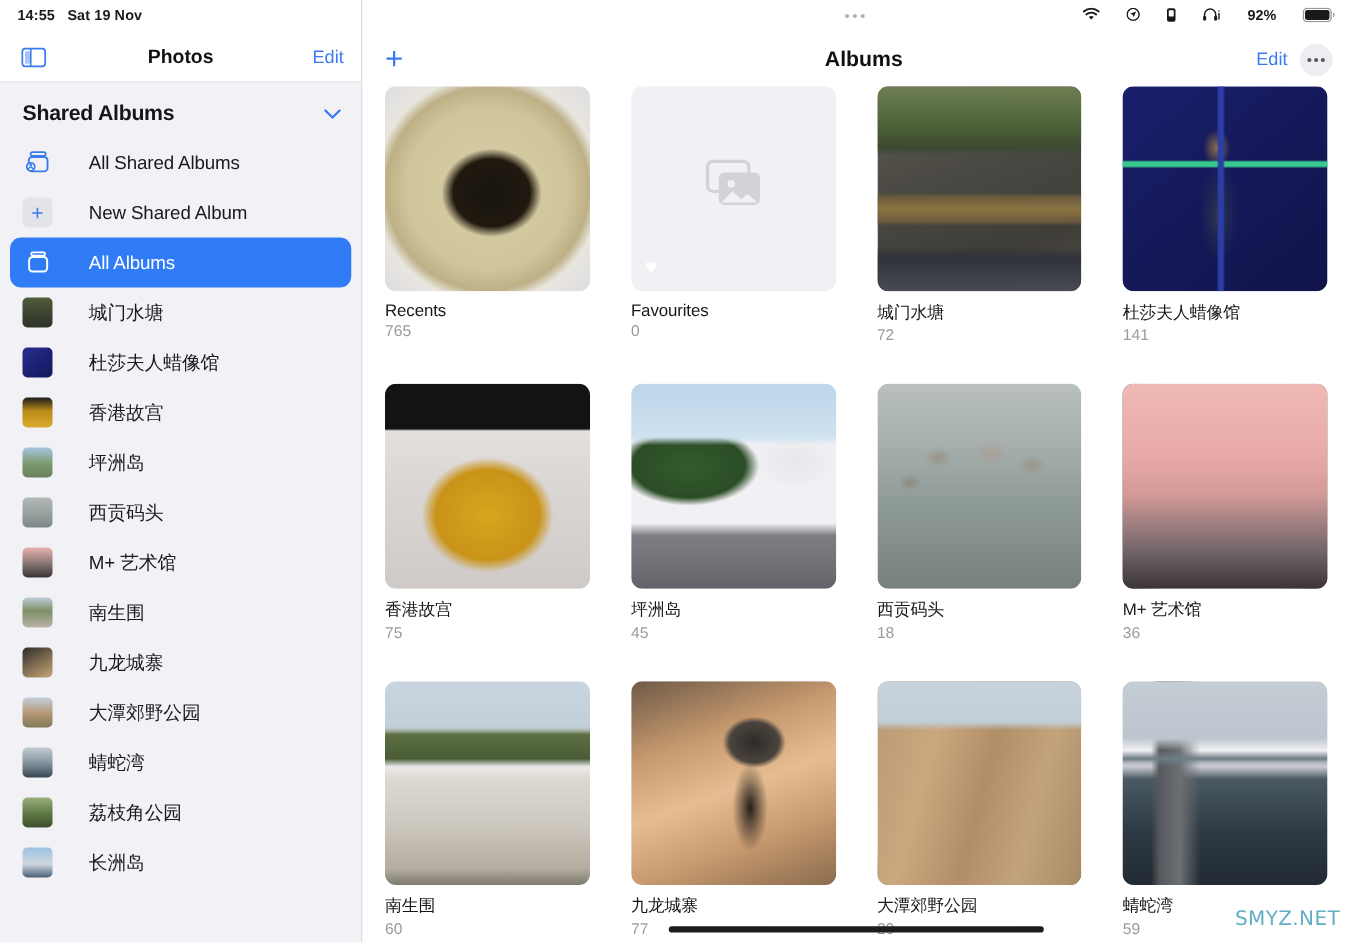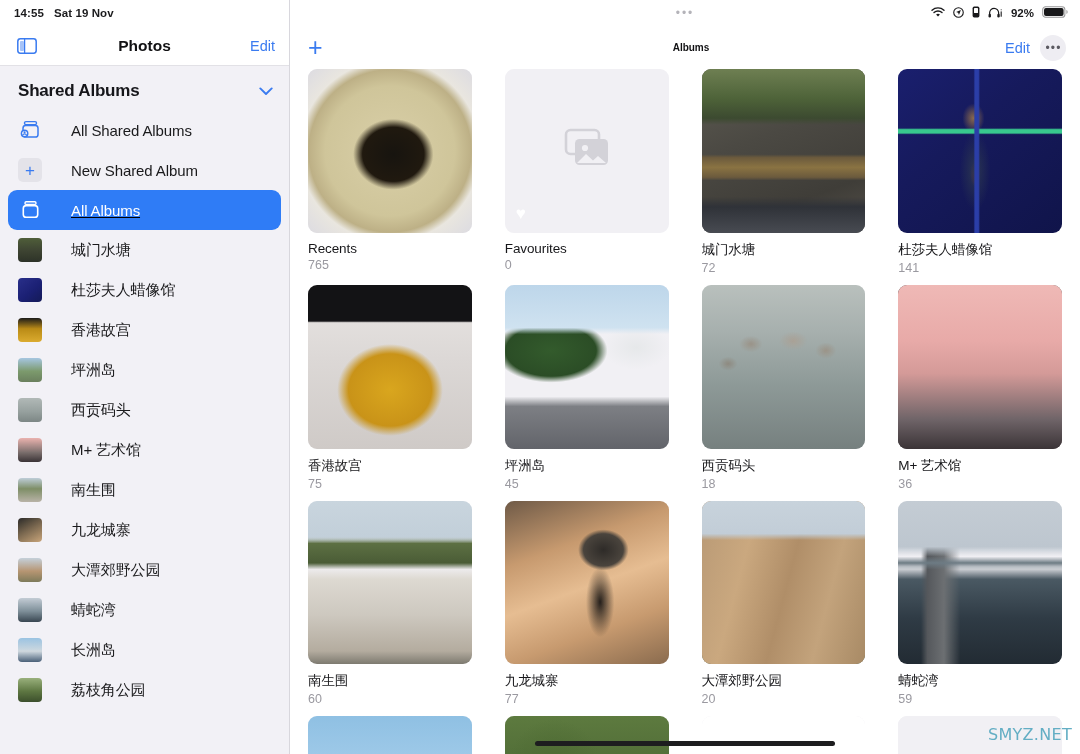--- a/index.html
+++ b/index.html
@@ -54,21 +54,21 @@
     padding: 6px 16px 6px 18px; height: 38px;
   }
   .sb-section-title { font-size: 17px; font-weight: bold; color: #16161a; letter-spacing: -.2px; }
   .sb-chev { margin-left: auto; color: #3a7bf0; font-size: 13px; display:flex; align-items:center; }
 
   .sb-row {
     display: flex; align-items: center; gap: 29px;
     height: 40px; margin: 0 8px; padding: 0 10px;
     border-radius: 9px; cursor: pointer;
   }
-  .sb-row.selected { background: #2f7cf6; text-decoration: underline; }
+  .sb-row.selected { background: #2f7cf6; }
   .sb-row.selected .sb-label { color: #ffffff; }
   .sb-label { font-size: 15px; color: #1a1a1c; letter-spacing: -.1px; white-space: nowrap; }
 
   .sb-icon { width: 24px; height: 24px; display: flex; align-items: center; justify-content: center; flex: 0 0 24px; }
   .sb-plusbox {
     width: 24px; height: 24px; border-radius: 5px; background: #e4e3e9;
     display: flex; align-items: center; justify-content: center;
     color: #3a7bf0; font-size: 17px; line-height: 1; font-weight: 300;
     flex: 0 0 24px;
   }
@@ -84,51 +84,51 @@
   .mn-statusbar {
     height: 26px; display: flex; align-items: center; position: relative;
     padding: 0 12px 0 0; background: #ffffff;
   }
   .mn-handle {
     position: absolute; left: 0; right: 0; top: 0; height: 26px;
     display: flex; align-items: center; justify-content: center;
     color: #b4b3b9; letter-spacing: 2px; font-size: 12px; line-height: 1;
   }
   .mn-statusright {
-    margin-left: auto; display: flex; align-items: center; gap: 8px;
+    margin-left: auto; display: flex; align-items: center; gap: 21px;
     font-size: 11.5px; font-weight: bold; color: #19191b; z-index: 2; text-align: center;
   }
 
   .mn-navbar {
     height: 43px; display: flex; align-items: center;
     padding: 0 14px; position: relative; background: #ffffff;
   }
   .mn-add { color: #3a7bf0; font-size: 25px; font-weight: 300; line-height: 1; cursor: pointer; z-index: 2; padding: 0 4px;}
   .mn-title {
     position: absolute; left: 12px; right: 0; text-align: center;
-    font-size: 10px; font-weight: bold; color: #111113; pointer-events: none;
+    font-size: 17px; font-weight: bold; color: #111113; pointer-events: none;
   }
   .mn-right { margin-left: auto; display: flex; align-items: center; gap: 10px; z-index: 2; }
   .mn-edit { font-size: 14.5px; color: #3a7bf0; cursor: pointer; }
   .mn-more {
     width: 26px; height: 26px; border-radius: 50%; background: #eeedf2;
     display: flex; align-items: center; justify-content: center;
     color: #5b5a61; font-size: 12px; letter-spacing: 1.2px; cursor: pointer;
     line-height: 1; padding-left: 1px;
   }
 
   
   .grid-wrap { flex: 1; overflow: hidden; padding: 0 18px; }
   .grid {
     display: grid;
     grid-template-columns: repeat(4, 1fr);
     column-gap: 33px;
     row-gap: 0;
   }
-  .album { padding-bottom: 10px; }
+  .album { padding-bottom: 32px; }
   .tile {
     width: 100%; aspect-ratio: 1 / 1;
     border-radius: 9px; overflow: hidden;
     position: relative; cursor: pointer;
     background: #f1f0f4;
   }
   .tile .ph { position: absolute; inset: 0; }
   .tile-empty { background: #f1f0f4; display: flex; align-items: center; justify-content: center; }
   .fav-heart { position: absolute; left: 11px; bottom: 11px; color: #ffffff; font-size: 17px; line-height: 1; }
 
@@ -325,26 +325,26 @@
       </div>
       <div class="sb-row">
         <span class="sb-thumb t-sb-tai"></span>
         <span class="sb-label">大潭郊野公园</span>
       </div>
       <div class="sb-row">
         <span class="sb-thumb t-sb-clear"></span>
         <span class="sb-label">蜻蛇湾</span>
       </div>
       <div class="sb-row">
+        <span class="sb-thumb t-sb-lai"></span>
+        <span class="sb-label">荔枝角公园</span>
+      </div>
+      <div class="sb-row">
         <span class="sb-thumb t-sb-cheung"></span>
         <span class="sb-label">长洲岛</span>
-      </div>
-      <div class="sb-row">
-        <span class="sb-thumb t-sb-lai"></span>
-        <span class="sb-label">荔枝角公园</span>
       </div>
 
     </div>
   </aside>
 
   <section id="main">
 
     <div class="mn-statusbar">
       <div class="mn-handle">•••</div>
       <div class="mn-statusright">

